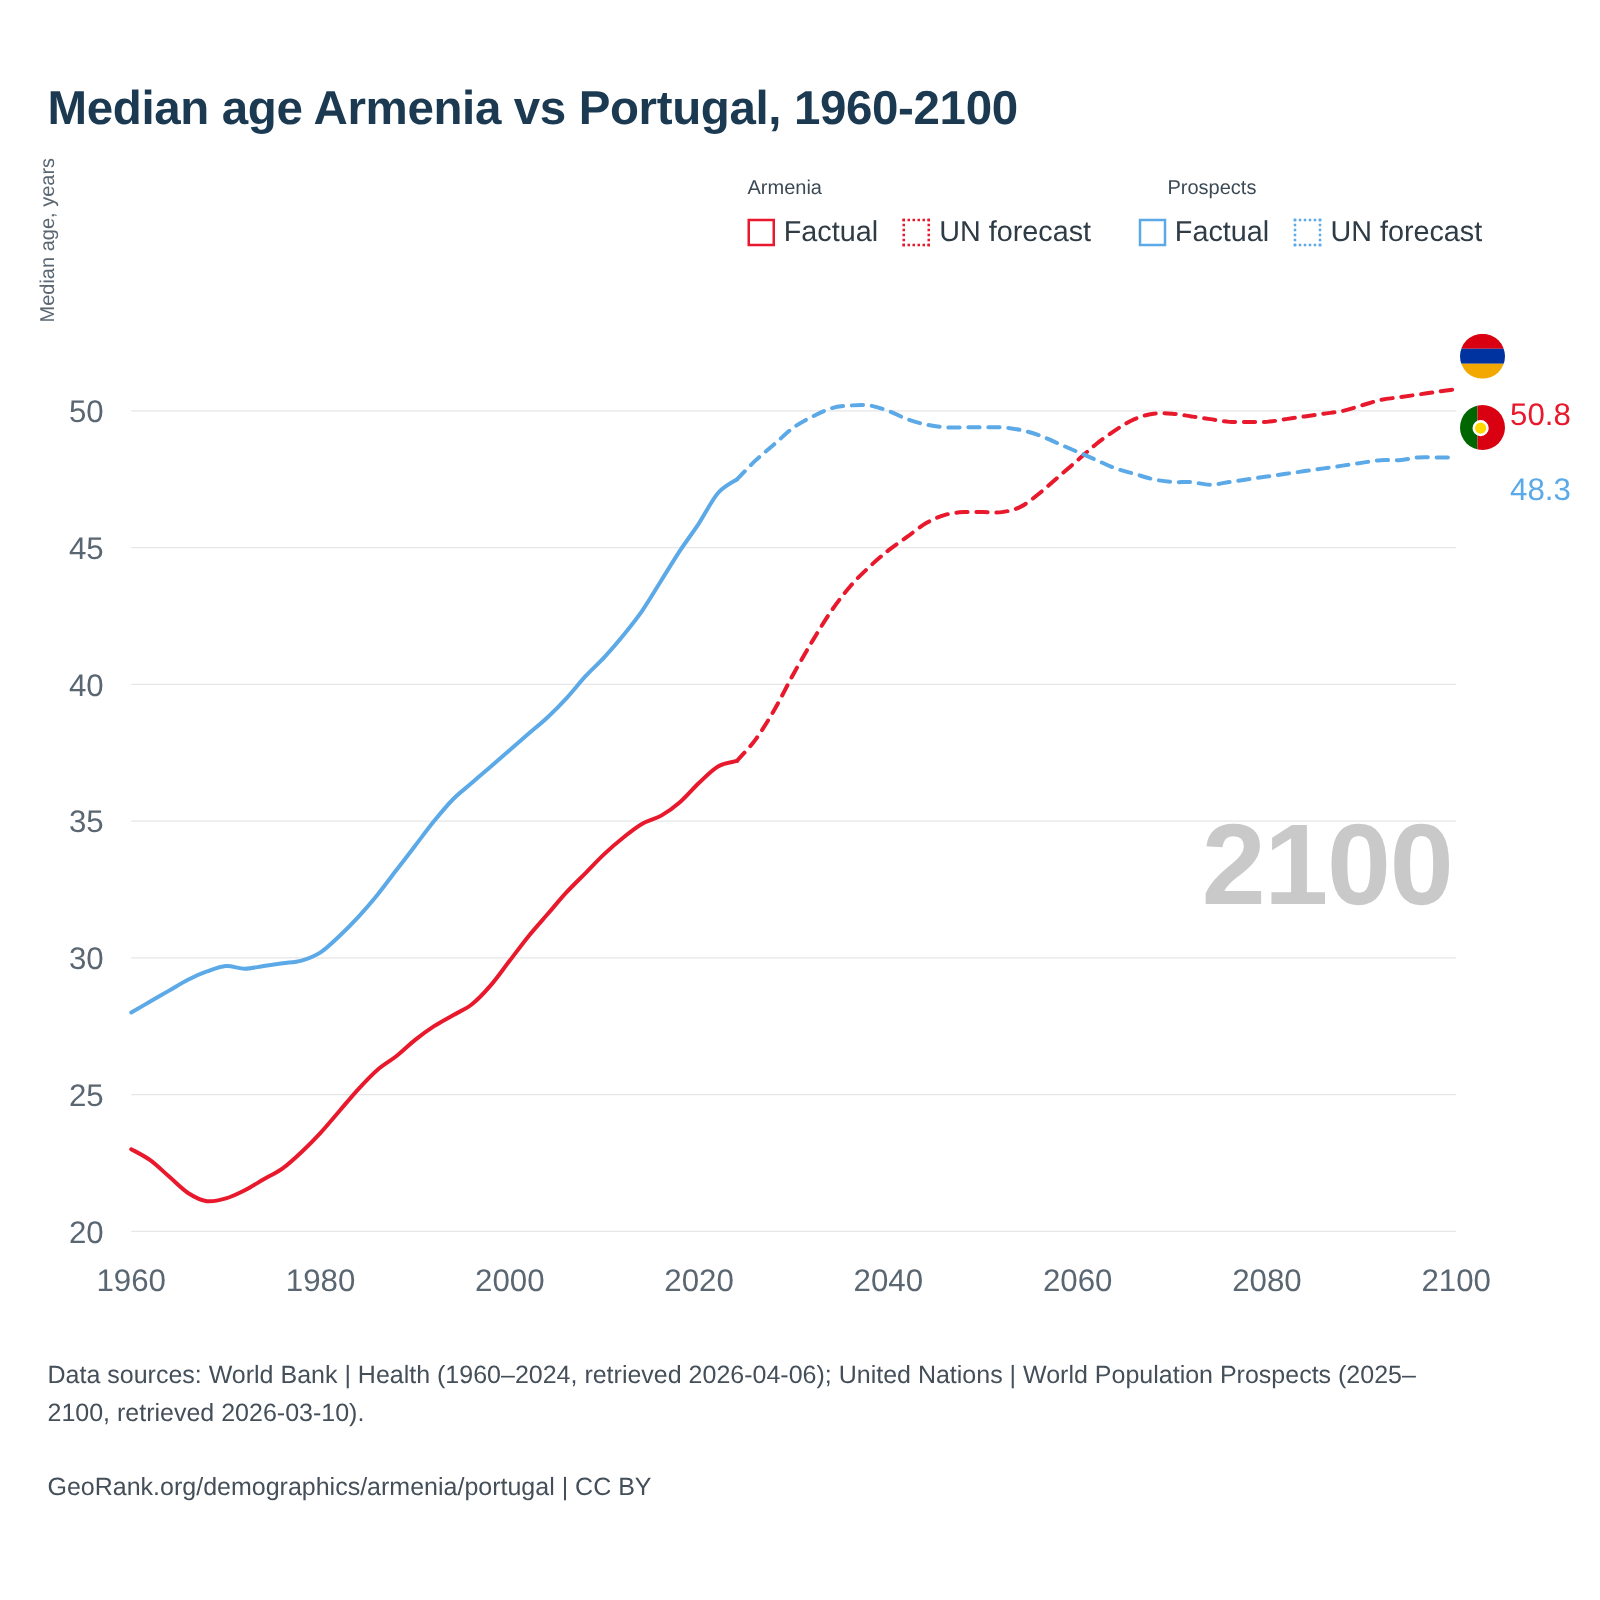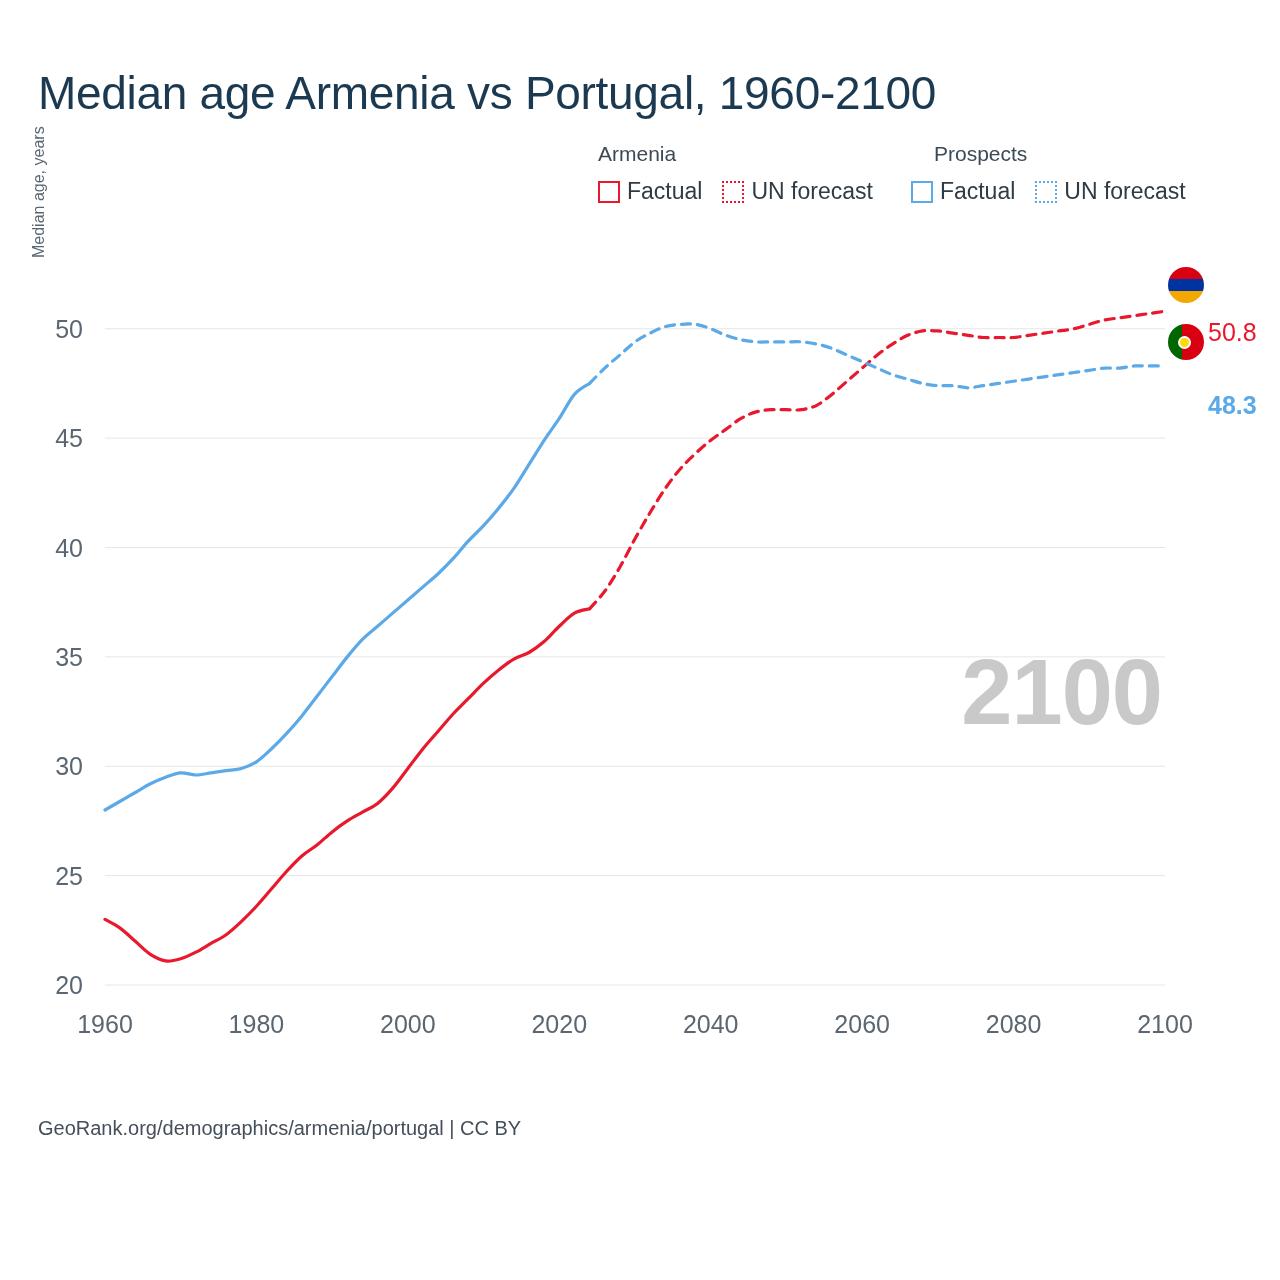--- a/index.html
+++ b/index.html
@@ -17,38 +17,38 @@
   }
   .page {
     position: relative;
     width: 1280px;
     height: 1280px;
   }
   .title {
     position: absolute;
     left: 38px;
     top: 66px;
-    font-size: 46px;
-    font-weight: normal;
+    font-size: 38px;
+    font-weight: bold;
     color: #1b3a52;
     letter-spacing: -0.3px;
   }
   
   .legend {
     position: absolute;
     left: 598px;
     top: 142px;
     width: 660px;
   }
   .legend-row-names {
     display: flex;
     align-items: baseline;
   }
   .legend-name {
-    font-size: 21px;
+    font-size: 16px;
     color: #3c4a55;
   }
   .legend-name.armenia { width: 336px; }
   .legend-row-items {
     display: flex;
     align-items: center;
     margin-top: 12px;
   }
   .legend-item {
     display: flex;
@@ -97,21 +97,21 @@
     color: #c9c9c9;
     letter-spacing: -1px;
   }
   .end-label {
     position: absolute;
     font-size: 25px;
     font-weight: normal;
     margin-top: 44px;
   }
   .end-label.arm { color: #e8192c; left: 1208px; top: 274px; }
-  .end-label.por { color: #5ca9e8; left: 1208px; top: 347px; font-weight: bold; }
+  .end-label.por { color: #5ca9e8; left: 1208px; top: 334px; }
 
   .flag {
     position: absolute;
     width: 36px;
     height: 36px;
     border-radius: 50%;
     overflow: hidden;
   }
   .flag.arm { left: 1168px; top: 267px; }
   .flag.por { left: 1168px; top: 324px; }
@@ -211,16 +211,17 @@
   <div class="end-label arm">50.8</div>
 
   <div class="flag por">
     <div class="left"></div>
       <div class="right"></div>
       <div class="emblem"></div>
   </div>
   <div class="end-label por">48.3</div>
 
   <div class="footer">
+    <div class="src">Data sources: World Bank | Health (1960–2024, retrieved 2026-04-06); United Nations | World Population Prospects (2025–2100, retrieved 2026-03-10).</div>
     <div class="link">GeoRank.org/demographics/armenia/portugal | CC BY</div>
   </div>
 
 </div>
 
 </body></html>

